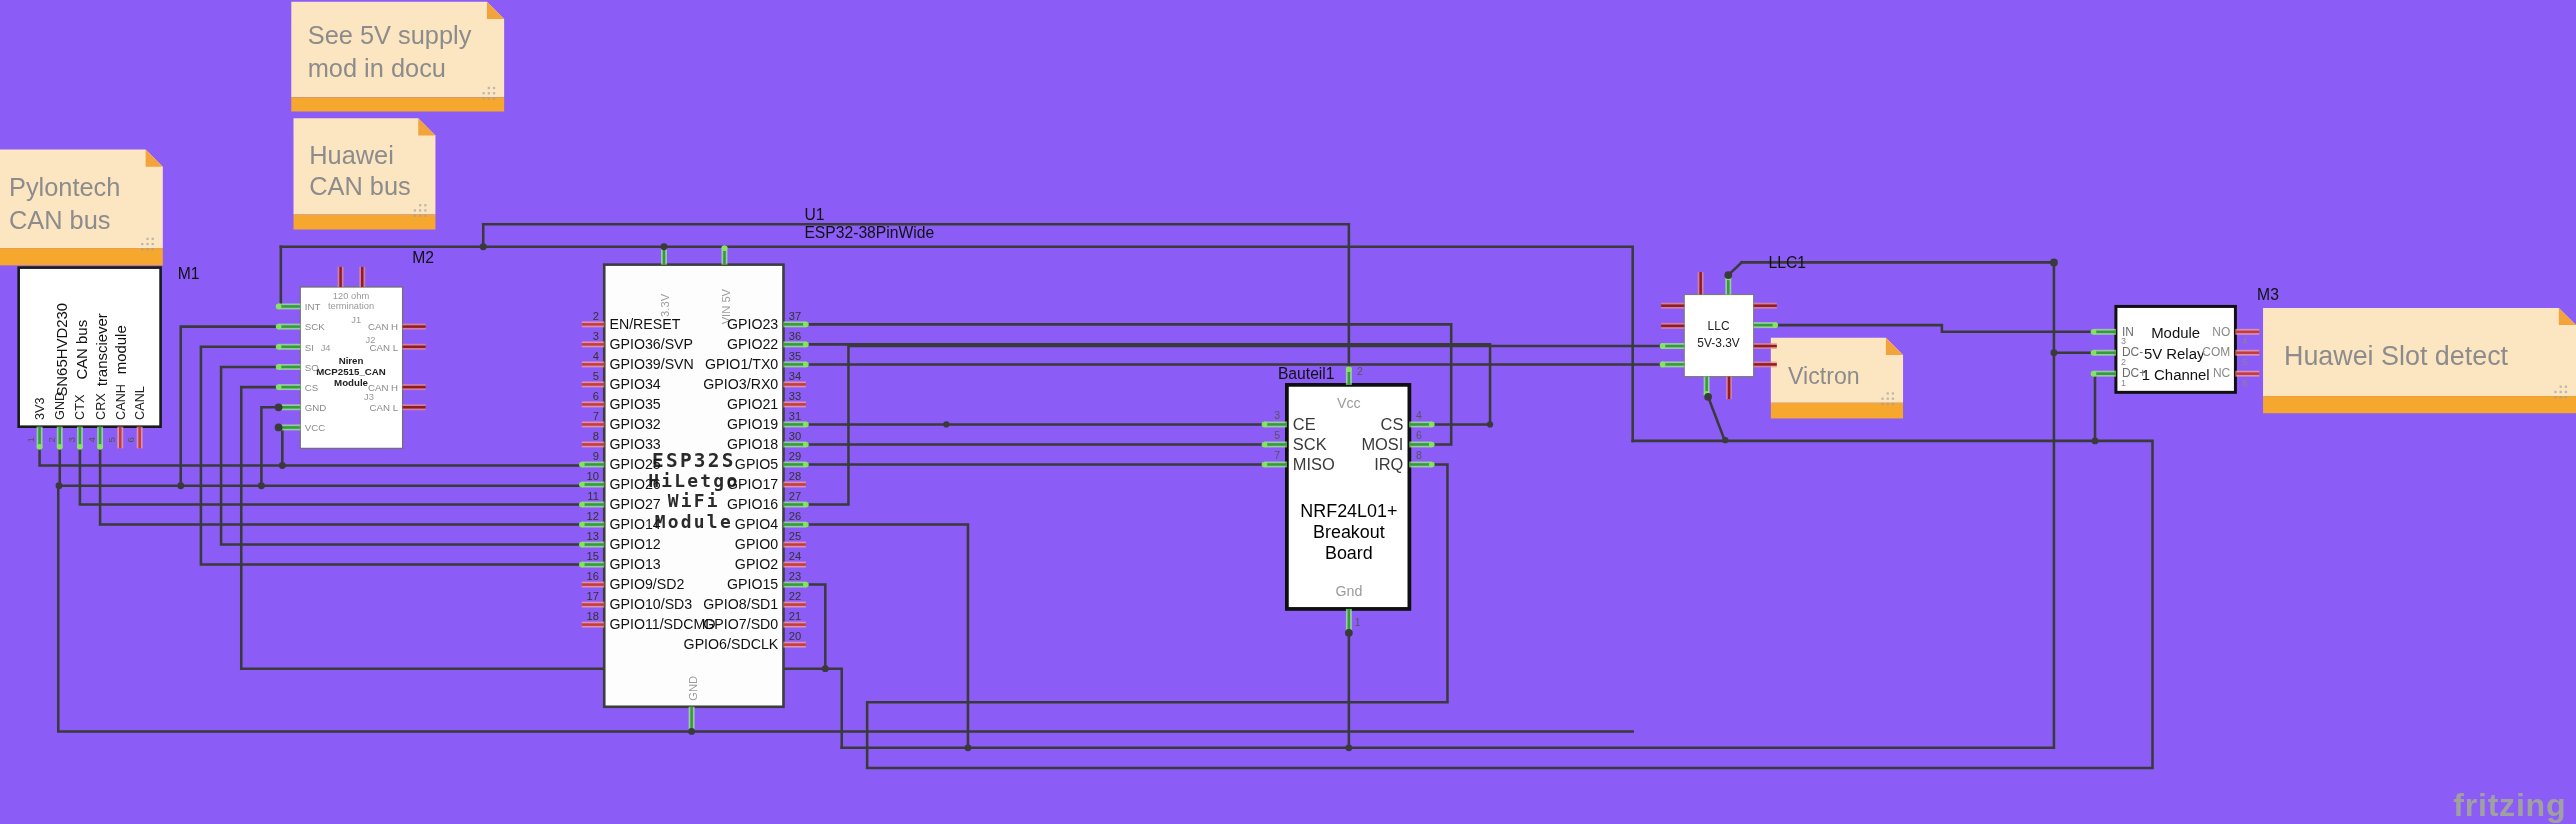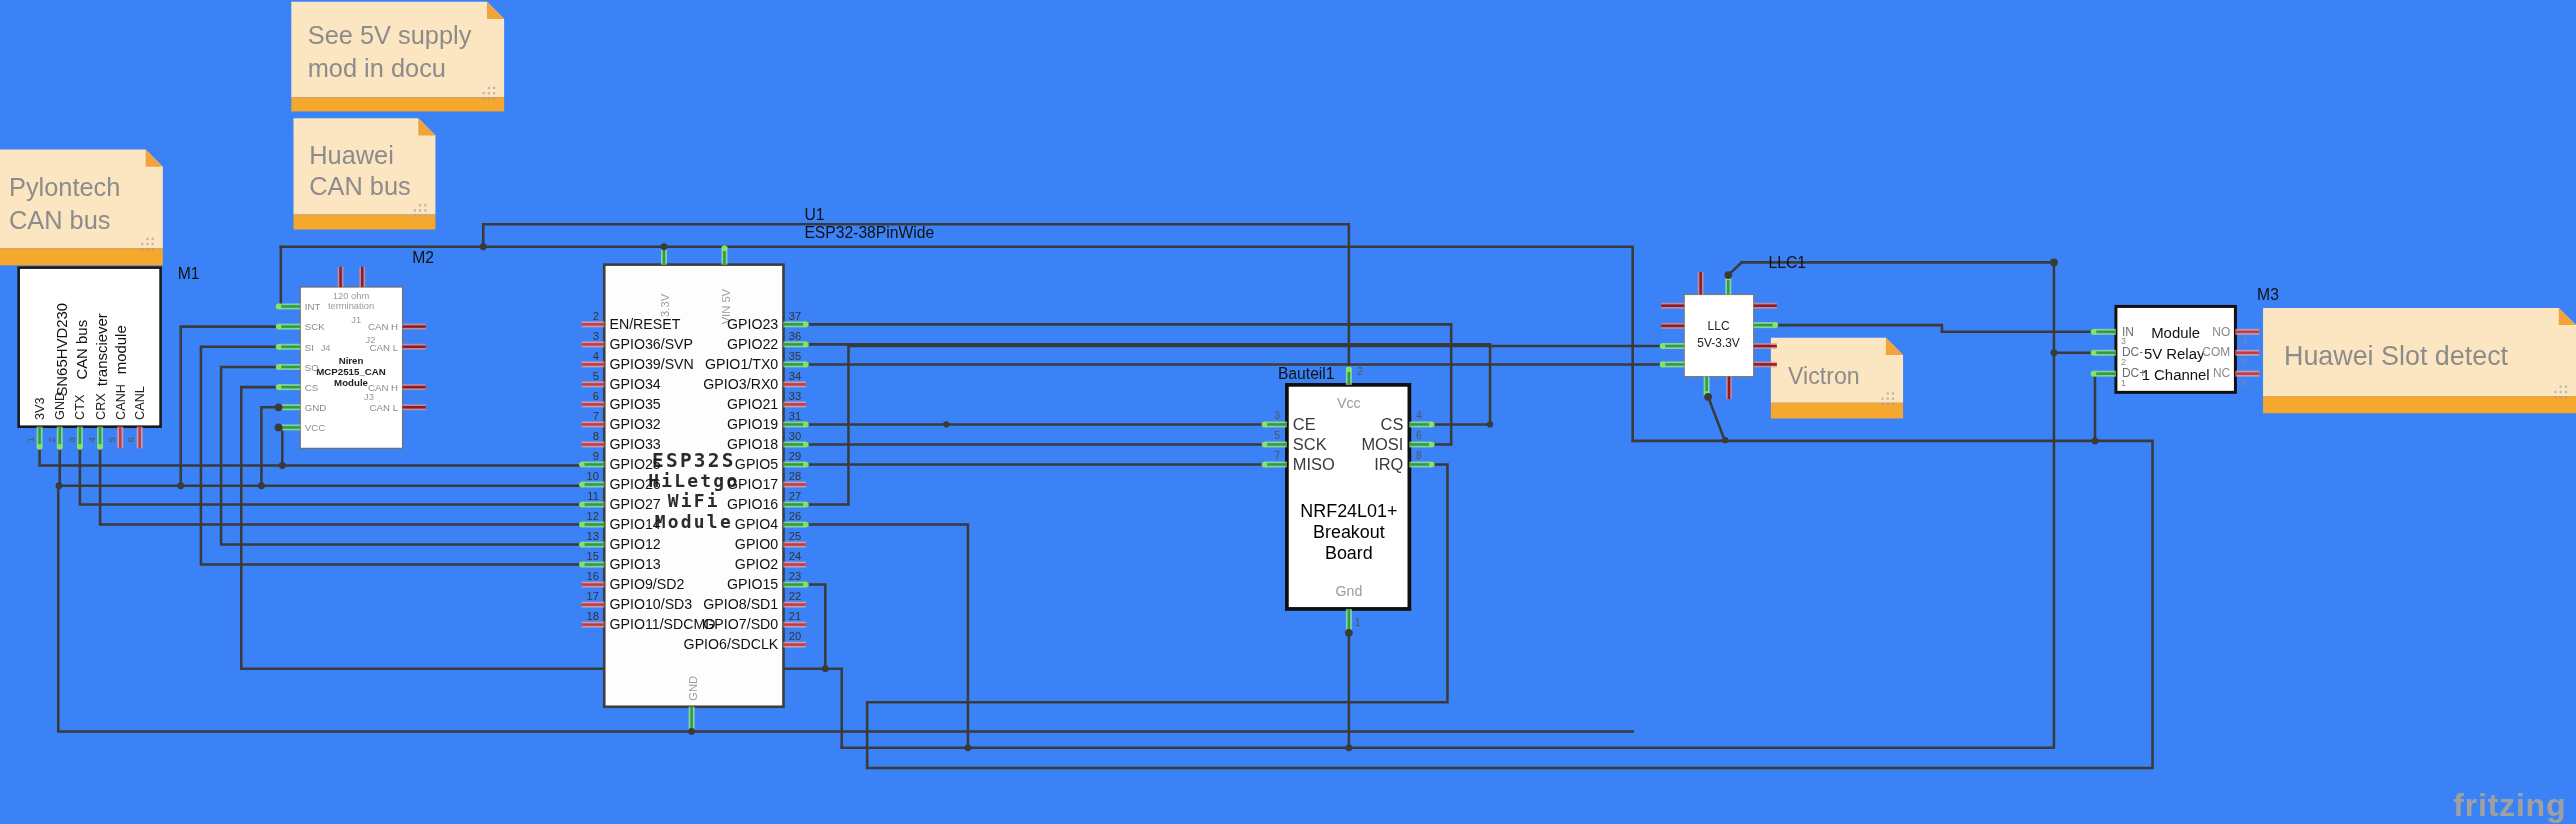--- a/index.html
+++ b/index.html
@@ -1,16 +1,16 @@
 <!DOCTYPE html>
 <html style="font-size:12px"><head>
 <meta charset="utf-8">
 <style>
   html,body{margin:0;padding:0;background:#ffffff;}
-  #stage{position:relative;width:2576px;height:825px;background:#3b82f6;overflow:hidden;}
+  #stage{position:relative;width:2576px;height:825px;background:#8b5cf6;overflow:hidden;}
   svg{position:absolute;left:0;top:0;}
   text{font-family:"Liberation Sans",sans-serif;user-select:none;}
   .wire{fill:none;stroke:#3A3A3A;stroke-width:3.4;stroke-linejoin:miter;stroke-linecap:square;}
   .jdot{fill:#3A3A3A;stroke:none;}
   .notebody{fill:#FCE5C1;stroke:none;}
   .notebar{fill:#F6A72E;stroke:none;}
   .notefold{fill:#F2A33C;stroke:none;}
   .notetext{fill:#8C8C8C;font-size:34px;}
   .reflabel{fill:#111;font-size:21px;}
   .graylab{fill:#9b9b9b;}

